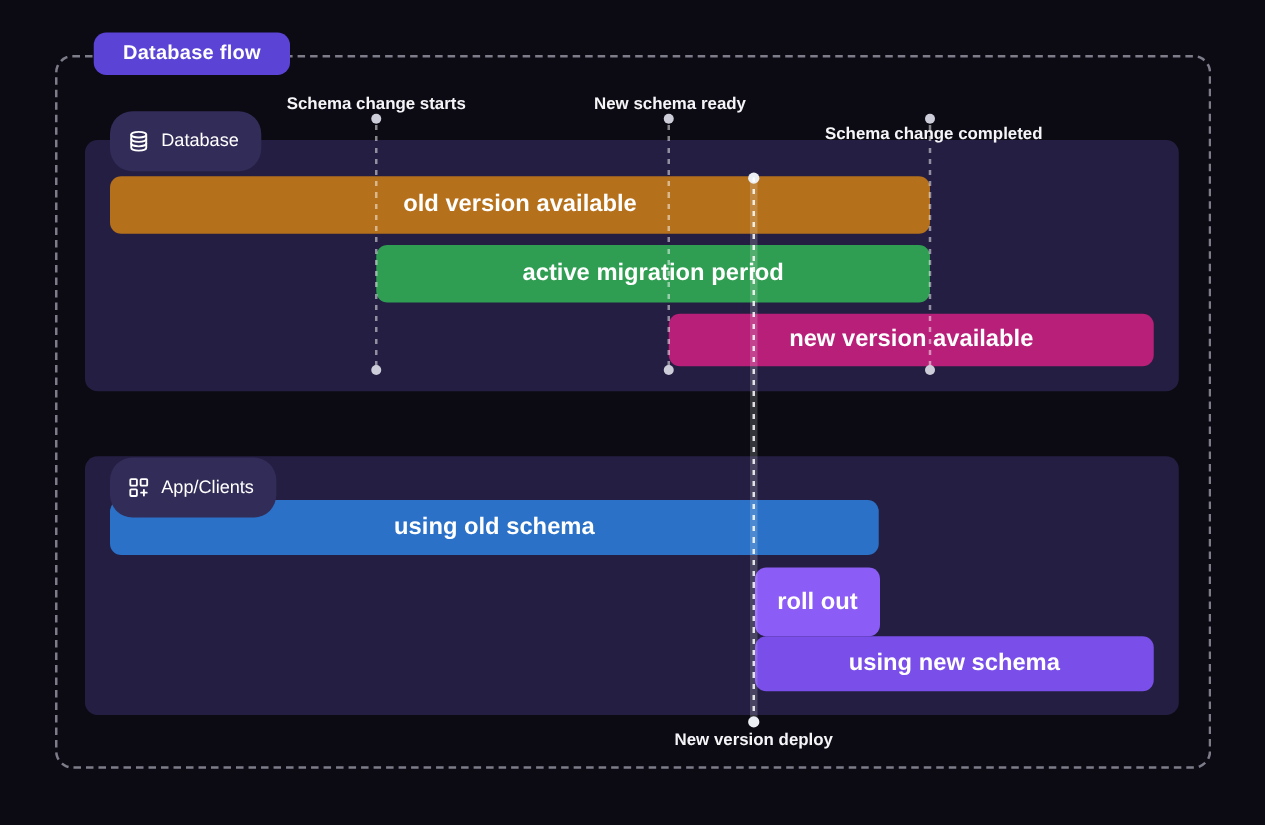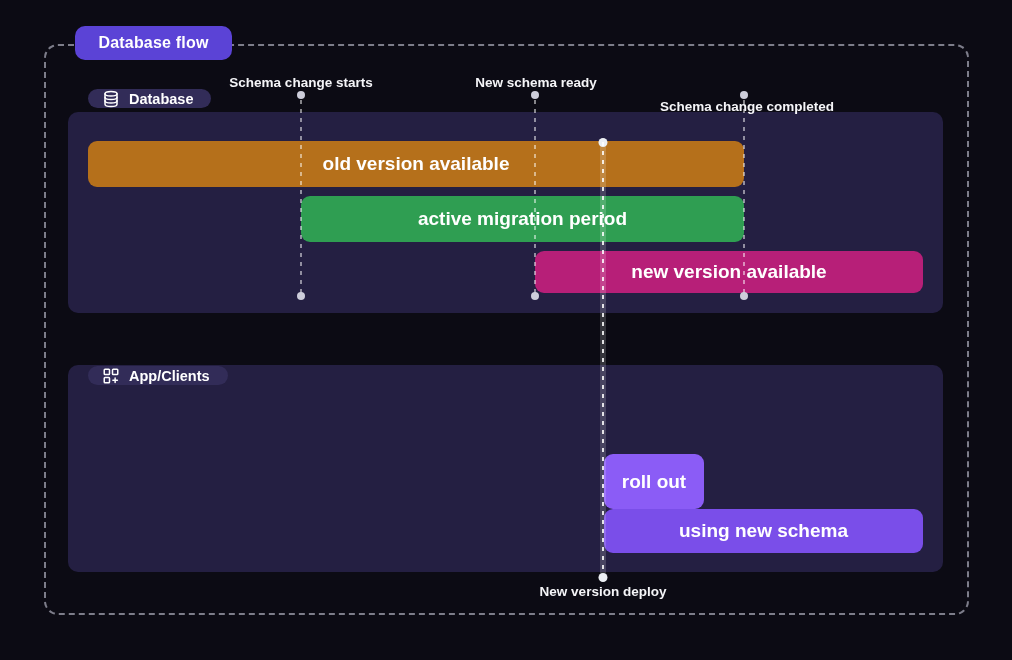--- a/index.html
+++ b/index.html
@@ -23,23 +23,23 @@
   }
   
   .panel{
     position:absolute;left:68px;width:875px;background:#241f42;
     border-radius:10px;z-index:1;
   }
   .panel.db{top:112px;height:201px;}
   .panel.app{top:365px;height:207px;}
   
   .pill{
-    position:absolute;height:19px;background:#322c58;border-radius:18px;
+    position:absolute;height:48px;background:#322c58;border-radius:18px;
     display:flex;align-items:center;gap:9px;padding:0 18px 0 14px;
-    color:#fff;font-weight:700;font-size:14.5px;z-index:5;box-sizing:border-box;
+    color:#fff;font-weight:400;font-size:14.5px;z-index:5;box-sizing:border-box;
   }
   .pill.db{left:88px;top:89px;}
   .pill.app{left:88px;top:346px;margin-top:20px;}
   .pill svg{width:18px;height:18px;display:block;}
   
   .bar{
     position:absolute;border-radius:9px;z-index:2;
     display:flex;align-items:center;justify-content:center;
     color:#fff;font-weight:700;font-size:19px;
   }
@@ -133,20 +133,23 @@
     <svg viewBox="0 0 24 24" fill="none" stroke="#ffffff" stroke-width="2" stroke-linecap="round">
       <rect x="3" y="3" width="7" height="7" rx="1"></rect>
       <rect x="14" y="3" width="7" height="7" rx="1"></rect>
       <rect x="3" y="14" width="7" height="7" rx="1"></rect>
       <path d="M17.5 14.5v6"></path>
         <path d="M14.5 17.5h6"></path>
     </svg>
     <span>App/Clients</span>
   </div>
 
+  <div class="bar old-schema">
+    <span>using old schema</span>
+  </div>
   <div class="bar roll-out">
     <span>roll out</span>
   </div>
   <div class="bar new-schema">
     <span>using new schema</span>
   </div>
 
   <div class="m-line m1"></div>
   <div class="m-line m2"></div>
   <div class="m-line m3"></div>

